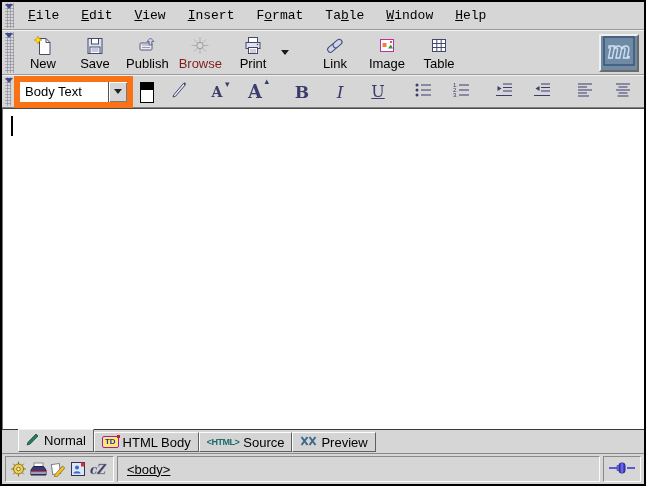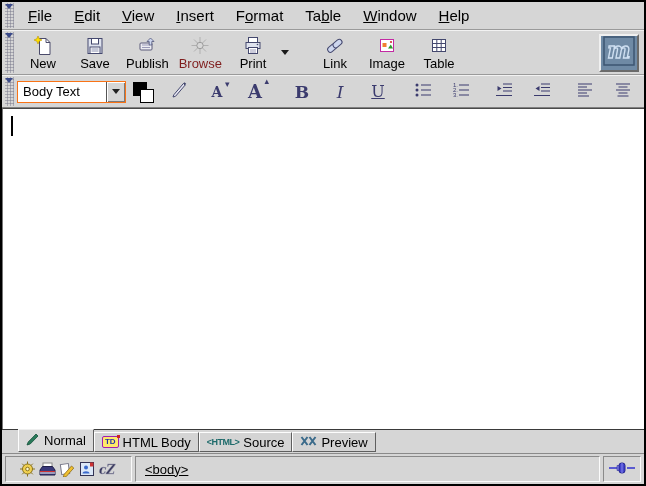--- a/index.html
+++ b/index.html
@@ -7,35 +7,35 @@
     background:#d6d6d6;display:flex;flex-direction:column;
     font-family:"Liberation Sans",sans-serif;color:#000;overflow:hidden;}
   .bar{display:flex;align-items:center;flex:0 0 auto;background:#d6d6d6;}
   .grippy{width:9px;align-self:stretch;margin:1px 3px 1px 1px;position:relative;
     background-image:radial-gradient(circle,#90909e 0.9px,transparent 1.2px);
     background-size:3px 3px;background-position:1px 7px;}
   .grippy::before{content:"";position:absolute;top:1px;left:0;width:0;height:0;
     border-left:4px solid transparent;border-right:4px solid transparent;border-top:5px solid #3a4a8a;}
   
   .menubar{height:27px;border-bottom:1px solid #9a9a9a;padding-left:2px;}
-  .menu-item{padding:5px 11px;font-size:15px;cursor:default;white-space:nowrap;}
+  .menu-item{padding:5px 11px;font-size:13px;cursor:default;white-space:nowrap;font-family:Liberation Mono, monospace;}
   
   .maintoolbar{height:43px;border-top:1px solid #f2f2f2;border-bottom:1px solid #9a9a9a;padding:0 2px;}
   .tbtn{display:flex;flex-direction:column;align-items:center;justify-content:center;
     min-width:42px;height:40px;padding:1px 5px 0;font-size:13px;cursor:default;}
   .tbtn .ticon{height:21px;display:flex;align-items:flex-end;}
   .tbtn.disabled{color:#7f1d1d;}
   .drop-arrow{width:0;height:0;border-left:4px solid transparent;border-right:4px solid transparent;
     border-top:5px solid #1a1a1a;margin:0 6px 0 2px;}
   .throbber{margin-left:auto;margin-right:3px;width:40px;height:38px;box-sizing:border-box;
     border:2px solid;border-color:#f0f0f0 #6a6a6a #6a6a6a #f0f0f0;background:#6f8aa5;
     display:flex;align-items:center;justify-content:center;}
   
   .formatbar{height:31px;border-top:1px solid #f2f2f2;border-bottom:1px solid #808080;padding:0 2px;}
-  .combo{display:flex;align-items:center;border:1px solid #f97316;background:#fff;}
+  .combo{display:flex;align-items:center;border:6px solid #f97316;background:#fff;}
   .combo-field{width:78px;height:20px;font-size:13px;line-height:20px;padding:0 5px;background:#fff;}
   .combo-btn{width:18px;height:20px;background:#d6d6d6;border-left:1px solid #555;
     display:flex;align-items:center;justify-content:center;box-shadow:inset 1px 1px 0 #fff,inset -1px -1px 0 #7a7a7a;}
   .combo-btn span{width:0;height:0;border-left:4px solid transparent;border-right:4px solid transparent;border-top:5px solid #222;}
   .fbtn{min-width:28px;height:26px;display:flex;align-items:center;justify-content:center;
     margin:0 5px;cursor:default;color:#3b3b6e;}
   .swatches{position:relative;width:22px;height:22px;margin:0 6px;}
   .swatches .fg{position:absolute;left:1px;top:1px;width:12px;height:12px;background:#000;border:1px solid #000;}
   .swatches .bg{position:absolute;right:0;bottom:0;width:12px;height:12px;background:#fff;border:1px solid #000;}
   .glyph-b{font-family:"DejaVu Serif",serif;font-weight:bold;font-size:17px;}
@@ -56,21 +56,21 @@
     margin:0 0 1px 0;cursor:default;white-space:nowrap;}
   .tab.selected{height:23px;background:#dadada;border-top-color:#efefef;}
   .tdtag{position:relative;background:#ffe96a;border:1px solid #a21caf;color:#2233aa;
     font-size:8px;font-weight:bold;line-height:10px;padding:0 2px;border-radius:2px;}
   .tdtag::after{content:"";position:absolute;top:-2px;right:-2px;width:3px;height:3px;background:#cc2222;}
   .srctag{color:#1f6b6b;font-weight:bold;font-size:9px;letter-spacing:-0.5px;}
   
   .statusbar{height:31px;flex:0 0 auto;display:flex;align-items:stretch;gap:3px;
     padding:2px 3px;background:#d6d6d6;border-top:1px solid #8a8a8a;box-sizing:border-box;}
   .spanel{border:1px solid;border-color:#8a8a8a #fbfbfb #fbfbfb #8a8a8a;display:flex;align-items:center;}
-  .components{gap:3px;padding:0 13px;}
+  .components{gap:3px;padding:0 4px;}
   .elem-path{flex:1 1 auto;padding:0 9px;font-size:13px;text-decoration:underline;}
   .online{width:36px;justify-content:center;}
   .cicon{display:flex;align-items:center;cursor:default;}
 </style>
 </head>
 <body>
 
 <div class="window">
 
   <div class="bar menubar">

